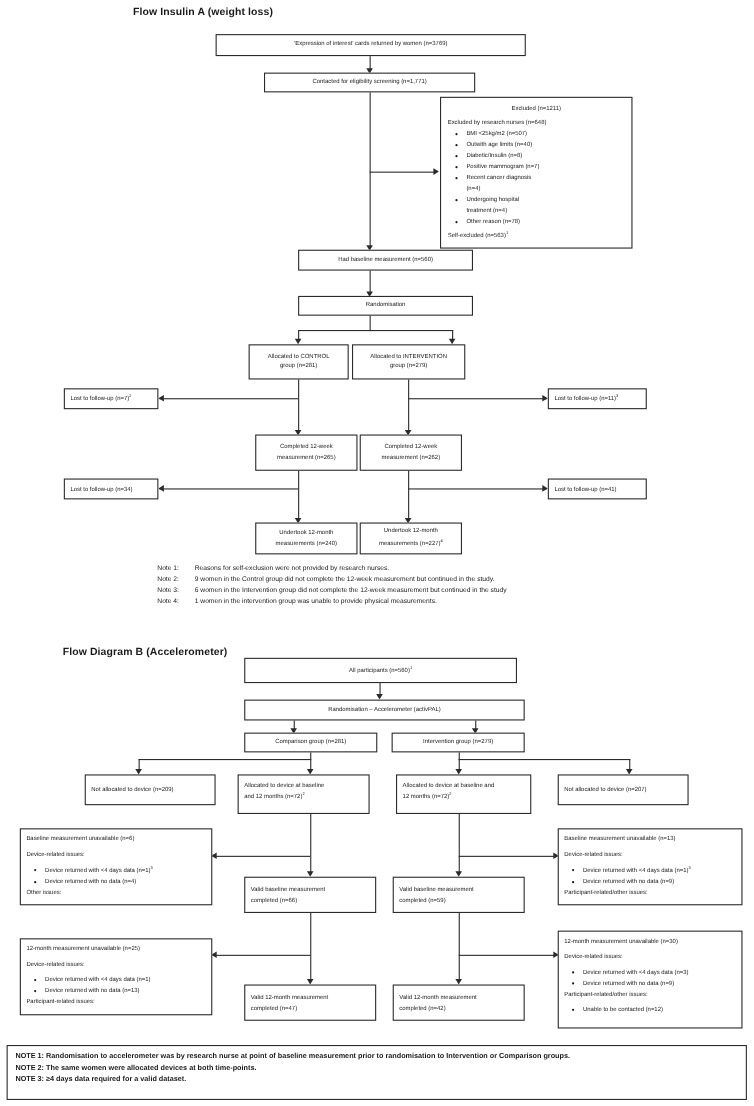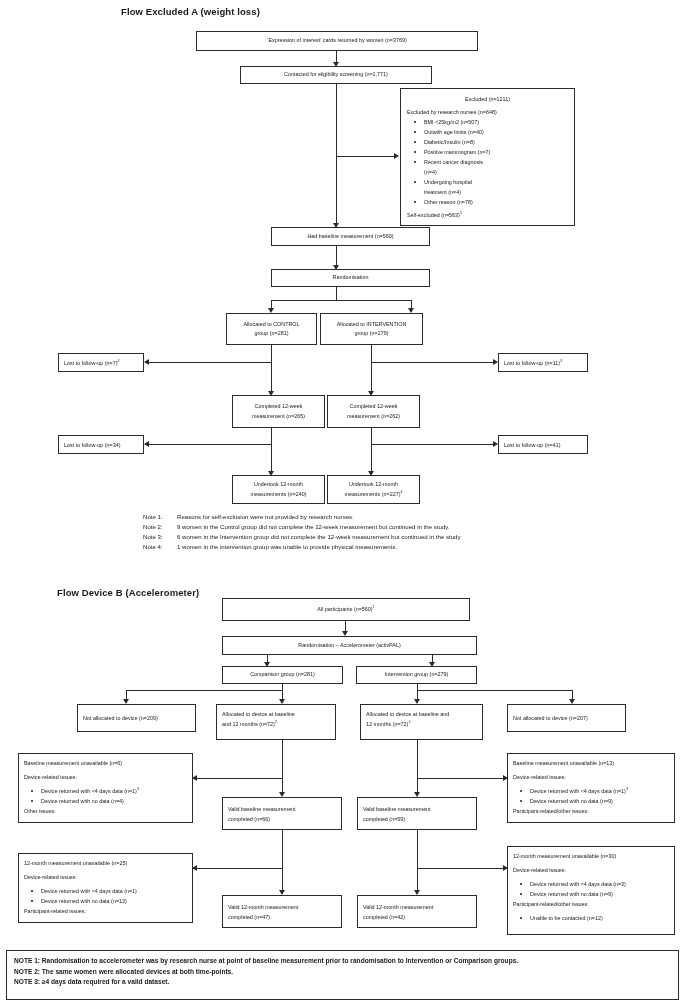--- a/index.html
+++ b/index.html
@@ -34,21 +34,21 @@
   .notes div span.lbl{display:inline-block;width:34px;}
 
   .nbox{position:absolute;border:1.6px solid #2b2b2b;box-sizing:border-box;background:#fff;padding:5px 7px;}
   .nbox div{font-size:6.6px;font-weight:bold;line-height:1.62;white-space:nowrap;}
 </style>
 </head>
 <body>
 
 <div class="page">
 
-  <div class="ttl" style="left:121px;top:6px;">Flow Excluded A (weight loss)</div>
+  <div class="ttl" style="left:121px;top:6px;">Flow Insulin A (weight loss)</div>
 
   <div class="bx ctr" style="left:196px;top:31px;width:282px;height:20px;">
     <div class="ln">‘Expression of interest’ cards returned by women (n=3769)</div>
   </div>
 
   <div class="ln-v" style="left:336px;top:51px;height:13px;"></div>
   <div class="ar ar-d" style="left:333px;top:62px;"></div>
 
   <div class="bx ctr" style="left:240px;top:66px;width:192px;height:18px;">
     <div class="ln">Contacted for eligibility screening (n=1,771)</div>
@@ -156,21 +156,21 @@
     <div class="ln"><span>measurements (n=227)</span><sup>4</sup></div>
   </div>
 
   <div class="notes" style="left:143px;top:512px;">
     <div><span class="lbl">Note 1:</span><span>Reasons for self-exclusion were not provided by research nurses.</span></div>
     <div><span class="lbl">Note 2:</span><span>9 women in the Control group did not complete the 12-week measurement but continued in the study.</span></div>
     <div><span class="lbl">Note 3:</span><span>6 women in the Intervention group did not complete the 12-week measurement but continued in the study</span></div>
     <div><span class="lbl">Note 4:</span><span>1 women in the intervention group was unable to provide physical measurements.</span></div>
   </div>
 
-  <div class="ttl" style="left:57px;top:587px;">Flow Device B (Accelerometer)</div>
+  <div class="ttl" style="left:57px;top:587px;">Flow Diagram B (Accelerometer)</div>
 
   <div class="bx ctr" style="left:222px;top:598px;width:248px;height:23px;">
     <div class="ln"><span>All participants (n=560)</span><sup>1</sup></div>
   </div>
 
   <div class="ln-v" style="left:345px;top:621px;height:12px;"></div>
   <div class="ar ar-d" style="left:342px;top:631px;"></div>
 
   <div class="bx ctr" style="left:222px;top:636px;width:255px;height:19px;">
     <div class="ln">Randomisation – Accelerometer (activPAL)</div>

